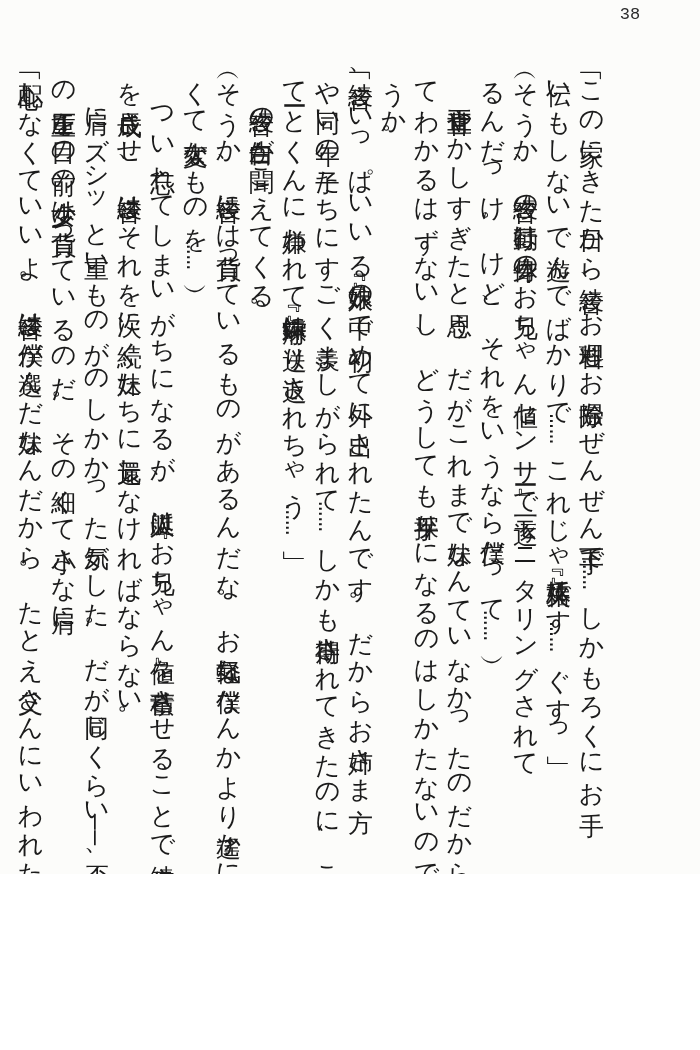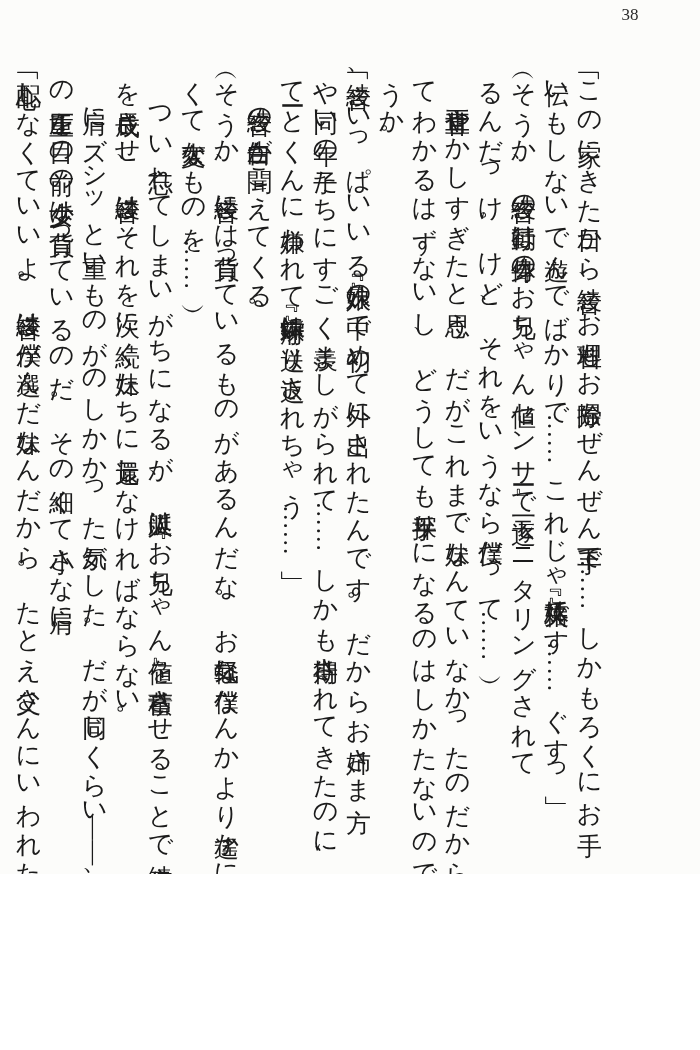--- a/index.html
+++ b/index.html
@@ -5,21 +5,21 @@
   html, body {
     margin: 0;
     padding: 0;
   }
   .page {
     position: relative;
     width: 700px;
     height: 874px;
     background: #fcfcfa;
     overflow: hidden;
-    font-family: Liberation Serif, serif;
+    font-family: Liberation Mono, monospace;
   }
   .page-number {
     position: absolute;
     top: 5px;
     left: 610px;
     width: 40px;
     text-align: center;
     font-size: 17px;
     color: #2b2b2b;
   }

